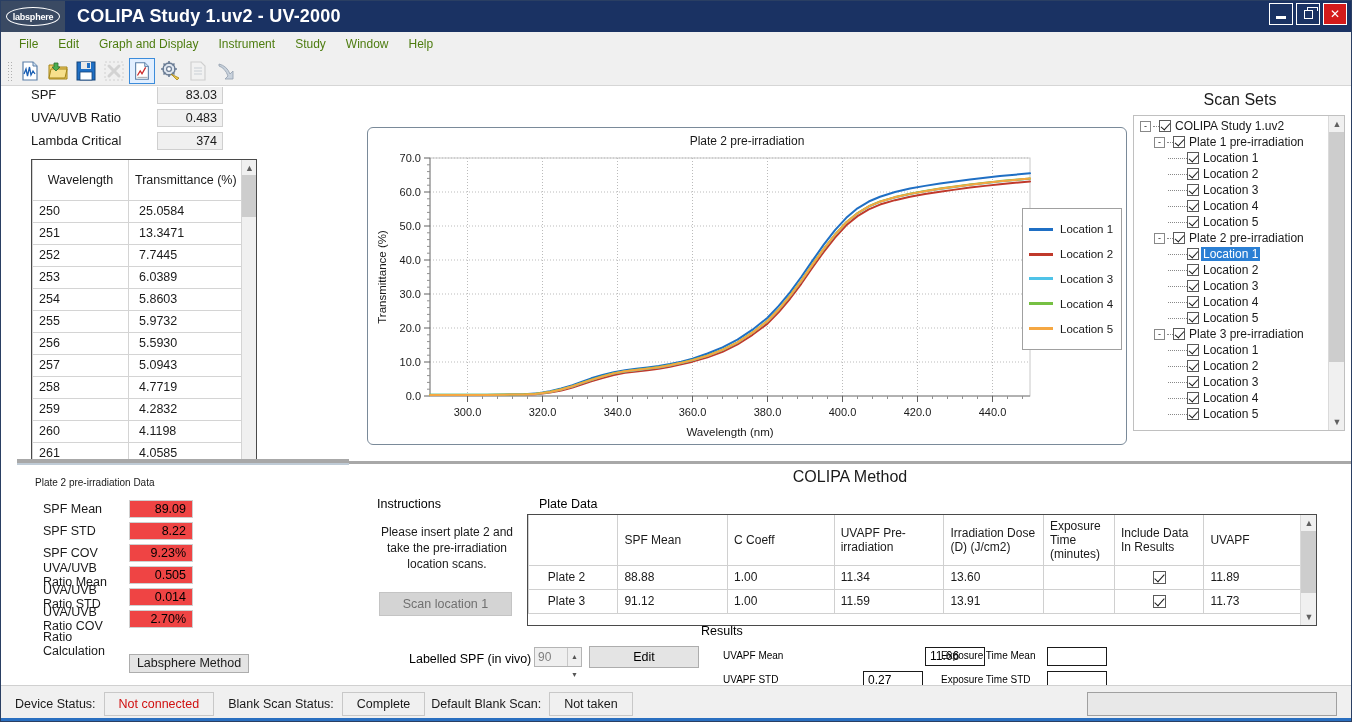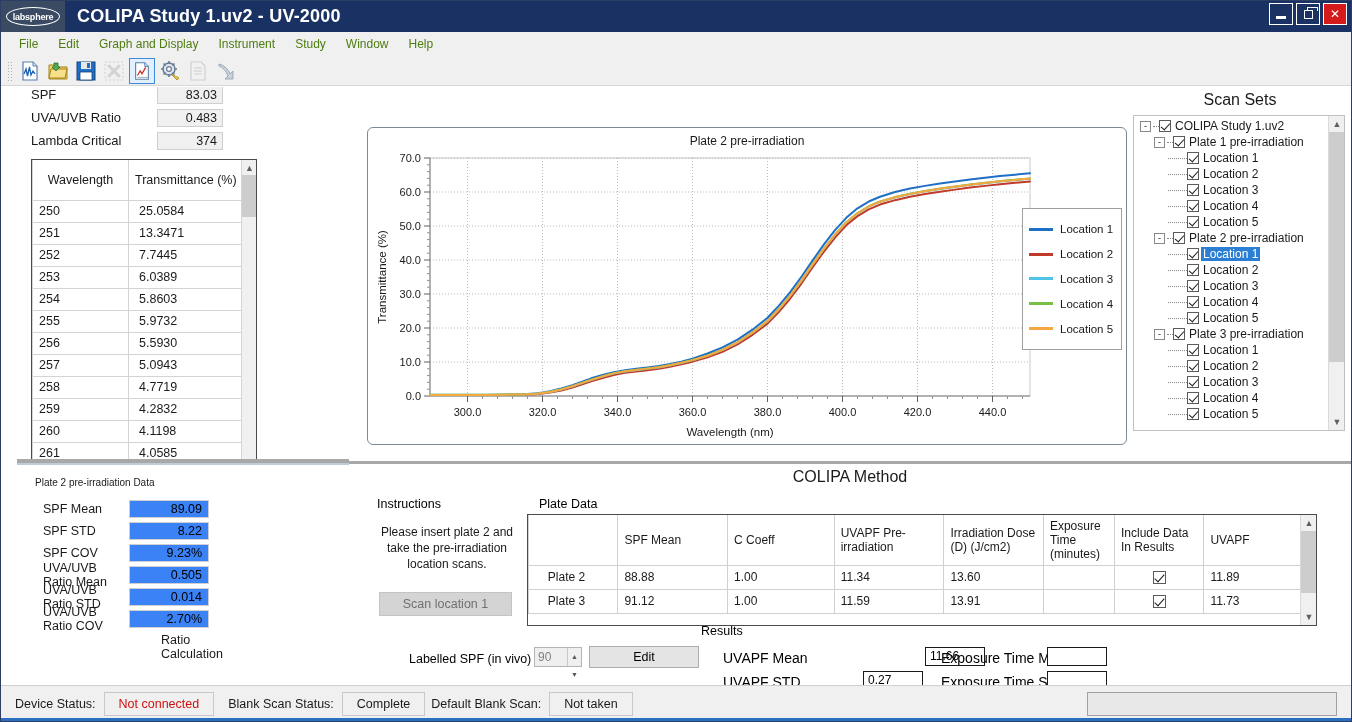--- a/index.html
+++ b/index.html
@@ -164,21 +164,21 @@
     position: absolute; left: 0; right: 0; height: 4px; background: #a8a8a8;
   }
 
   
   .plate-title {
     font-size: 10px; color: #1a1a1a; padding: 12px 0 10px 18px;
   }
   .pd-row { display: flex; align-items: center; height: 22px; font-size: 12.5px; }
   .pd-label { width: 112px; padding-left: 26px; color: #1a1a1a; }
   .pd-val {
-    width: 80px; height: 18px; background: #3b82f6; border: 1px solid #cfcfcf;
+    width: 64px; height: 18px; background: #ef4444; border: 1px solid #cfcfcf;
     text-align: right; padding-right: 6px; font-size: 12.5px; line-height: 16px;
   }
   .pd-btn {
     width: 120px; height: 19px; background: #e4e4e4; border: 1px solid #adadad;
     text-align: center; font-size: 12.5px; line-height: 17px; color: #1a1a1a; margin-top: 39px;
   }
 
   
   .right-area {
     position: absolute; left: 348px; top: 0; right: 0; bottom: 0;
@@ -305,21 +305,21 @@
   }
   .spin-arrows div {
     flex: 1; display: flex; align-items: center; justify-content: center;
     font-size: 7px; color: #555555;
   }
   .edit-btn {
     position: absolute; left: 240px; top: 182px; width: 110px; height: 22px;
     background: #e4e4e4; border: 1px solid #adadad; text-align: center;
     font-size: 12.5px; line-height: 20px;
   }
-  .res-row { position: absolute; font-size: 14px; }
+  .res-row { position: absolute; font-size: 10px; }
   .res-input {
     position: absolute; width: 60px; height: 19px; border: 1px solid #1a1a1a;
     background: #ffffff; font-size: 12px; line-height: 17px; padding-left: 4px;
   }
 
   
   .statusbar {
     position: absolute; left: 0; right: 0; bottom: 0; height: 36px;
     background: #f0f0f0;
     border-top: 1px solid #d0d0d0;
@@ -556,21 +556,21 @@
             </div>
             <div class="pd-row">
               <div class="pd-label">UVA/UVB Ratio STD</div>
               <div class="pd-val">0.014</div>
             </div>
             <div class="pd-row">
               <div class="pd-label">UVA/UVB Ratio COV</div>
               <div class="pd-val">2.70%</div>
             </div>
           </div>
-        <div class="pd-row" style="margin-top:3px;flex-direction:column;">
+        <div class="pd-row" style="margin-top:3px;">
           <div class="pd-label">Ratio Calculation</div>
           <div class="pd-btn">Labsphere Method</div>
         </div>
 
         <div class="panel-scroll">
           <div class="sb-arrow">▲</div>
           <div class="sb-thumb" style="height:115px;"></div>
           <div class="sb-arrow" style="position:absolute;bottom:0;">▼</div>
         </div>
       </div>

